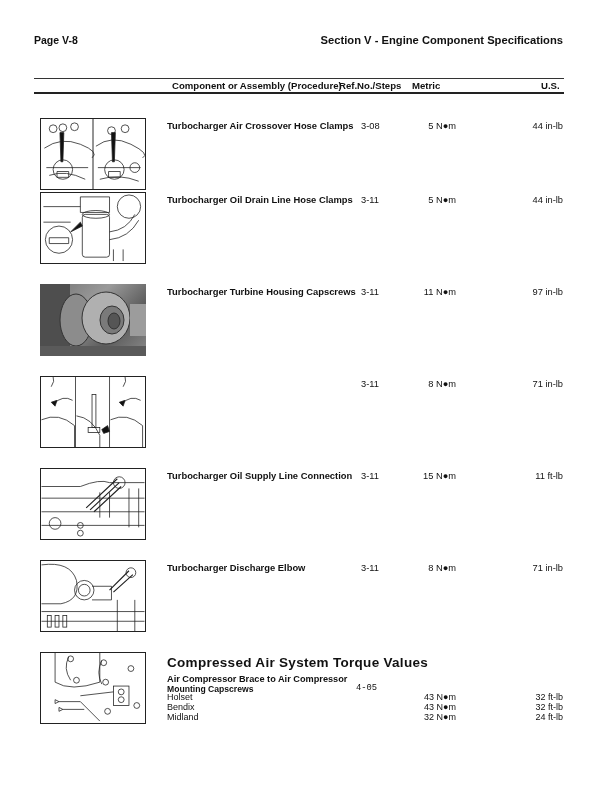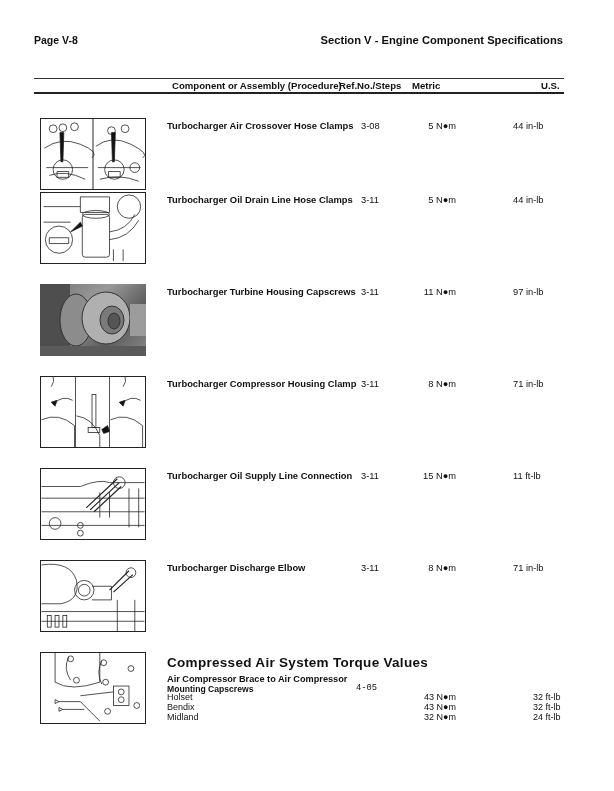--- a/index.html
+++ b/index.html
@@ -22,30 +22,30 @@
   .ch-us { left: 541px; }
 
   .row { position: absolute; left: 0; width: 614px; height: 92px; }
   .fig { position: absolute; left: 40px; top: 4px; width: 106px; height: 72px; border: 1px solid #222; background: #fff; overflow: hidden; }
   .fig svg { width: 100%; height: 100%; display: block; }
   .fig.photo { background: linear-gradient(135deg, #6f6f6f 0%, #9a9a9a 40%, #5c5c5c 70%, #8a8a8a 100%); border: none; }
 
   .comp { position: absolute; left: 167px; top: 6px; font-size: 9.4px; font-weight: bold; white-space: nowrap; }
   .ref { position: absolute; left: 361px; top: 7px; font-size: 9.3px; }
   .metric { position: absolute; left: 411px; top: 7px; font-size: 9.3px; width: 45px; text-align: right; }
-  .us { position: absolute; left: 513px; top: 7px; font-size: 9.3px; width: 50px; text-align: left; }
+  .us { position: absolute; left: 513px; top: 7px; font-size: 9.3px; width: 50px; text-align: right; }
 
   .sec-title { position: absolute; left: 167px; top: 655px; font-size: 13.5px; font-weight: bold; letter-spacing: 0.3px; }
   .sub-title { position: absolute; left: 167px; top: 674px; font-size: 9.2px; font-weight: bold; line-height: 10px; }
   .sub-title .l2 { font-size: 8.6px; }
   .sub-ref { position: absolute; left: 356px; top: 683px; font-size: 8.8px; font-family: Liberation Mono, monospace; }
   .vrow { position: absolute; left: 167px; font-size: 9px; width: 400px; height: 10px; }
   .vrow .name { position: absolute; left: 0; }
   .vrow .m { position: absolute; left: 244px; width: 45px; text-align: right; }
-  .vrow .u { position: absolute; left: 366px; width: 50px; text-align: left; }
+  .vrow .u { position: absolute; left: 346px; width: 50px; text-align: right; }
 </style>
 </head>
 <body>
 
 <div class="hdr-left">
   <div class="sub">Page V-8</div>
 </div>
 <div class="hdr-right">
   <div>Section V - Engine Component Specifications</div>
 </div>
@@ -138,21 +138,20 @@
       <path d="M36 40 Q52 42 60 60 V72"></path>
         <rect x="52" y="18" width="4" height="34"></rect>
         <rect x="48" y="52" width="12" height="5"></rect>
       <polygon points="62,54 68,50 70,56 64,58" fill="#111"></polygon>
       <path d="M71 44 Q88 36 104 50 V72"></path>
         <path d="M82 28 Q92 18 102 24"></path>
         <polygon points="80,26 84,30 86,24" fill="#111"></polygon>
       <path d="M84 10 Q88 4 86 0"></path>
     </svg>
   </div>
-  <div class="comp">Turbocharger Compressor Housing Clamp</div>
   <div class="ref">3-11</div>
   <div class="metric">8 N●m</div>
   <div class="us">71 in-lb</div>
 </div>
 
 <div class="row" style="top:464px;">
   <div class="fig">
     <svg viewBox="0 0 106 72" fill="none" stroke="#222" stroke-width="0.8">
       <path d="M0 18 H40 Q60 10 70 14 H106"></path>
         <path d="M0 30 H106"></path>

